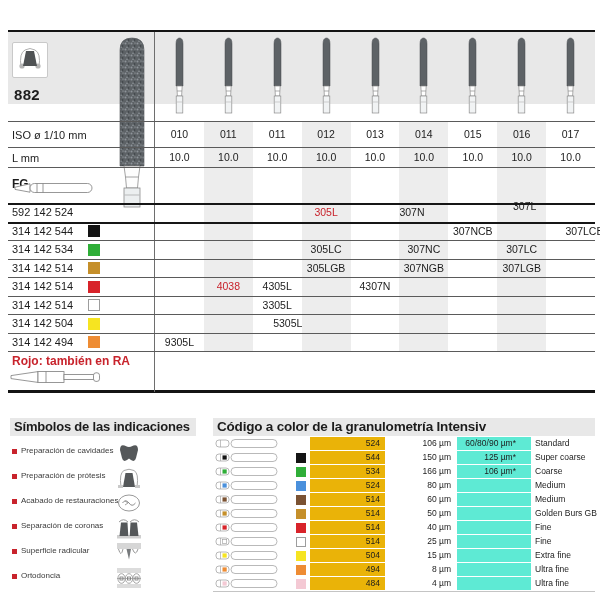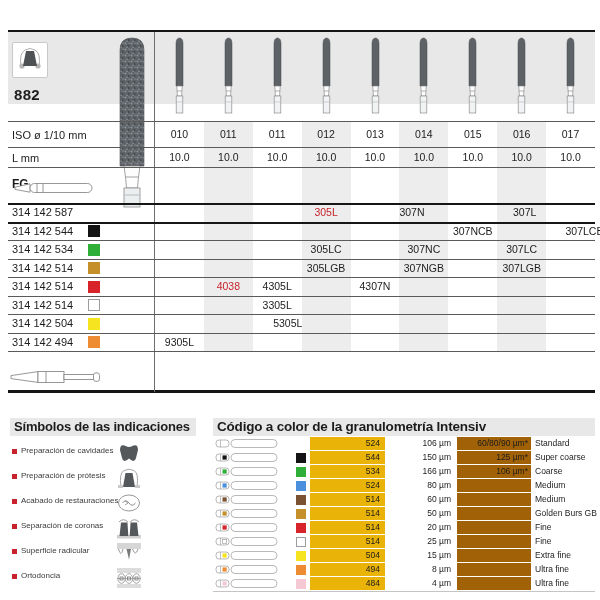--- a/index.html
+++ b/index.html
@@ -28,21 +28,21 @@
   #symbols-title{left:10px;width:186px;}
   #grit-title{left:213px;width:382px;font-size:13.5px;}
   .sym-item{position:absolute;left:10px;width:186px;height:24px;}
   .sym-bullet{position:absolute;left:2px;top:8px;width:5px;height:5px;background:#c8232c;}
   .sym-label{position:absolute;left:11px;top:5px;font-size:8px;color:#3a3a3a;white-space:nowrap;}
   .sym-icon{position:absolute;left:106px;top:0;}
   .grit-row{position:absolute;left:213px;width:382px;height:13px;font-size:8.5px;line-height:13px;}
   .grit-cell{position:absolute;top:0;height:13px;box-sizing:border-box;white-space:nowrap;}
   .g-code{left:97px;width:75px;background:#eab308;text-align:right;padding-right:5px;}
   .g-grit{left:174px;width:66px;text-align:right;padding-right:2px;}
-  .g-note{left:244px;width:74px;background:#a16207;text-align:right;padding-right:3px;}
+  .g-note{left:244px;width:74px;background:#5eead4;text-align:right;padding-right:15px;}
   .g-name{left:322px;width:60px;text-align:left;}
   .g-sq{position:absolute;left:83px;top:1.5px;width:10px;height:10px;box-sizing:border-box;}
   .g-bur{position:absolute;left:2px;top:1px;}
   #grit-bottom-line{position:absolute;left:213px;top:591px;width:382px;height:1px;background:#c4c4c4;}
 </style>
 </head>
 <body>
 
 <div id="top-table">
   <div id="header-band"></div>
@@ -178,24 +178,24 @@
       <div class="cellval" style="left: 538.12px; width: 48.89px; top: 96px;">017</div>
       <div class="cellval" style="left: 147px; width: 48.89px; top: 119px;">10.0</div>
       <div class="cellval" style="left: 195.89px; width: 48.89px; top: 119px;">10.0</div>
       <div class="cellval" style="left: 244.78px; width: 48.89px; top: 119px;">10.0</div>
       <div class="cellval" style="left: 293.67px; width: 48.89px; top: 119px;">10.0</div>
       <div class="cellval" style="left: 342.56px; width: 48.89px; top: 119px;">10.0</div>
       <div class="cellval" style="left: 391.45px; width: 48.89px; top: 119px;">10.0</div>
       <div class="cellval" style="left: 440.34px; width: 48.89px; top: 119px;">10.0</div>
       <div class="cellval" style="left: 489.23px; width: 48.89px; top: 119px;">10.0</div>
       <div class="cellval" style="left: 538.12px; width: 48.89px; top: 119px;">10.0</div>
-      <div class="rowlabel" style="top: 174px;">314 142 587</div>
+      <div class="rowlabel" style="top: 174px;">592 142 524</div>
       <div class="cellval red" style="left: 293.67px; width: 48.89px; top: 174px;">305L</div>
       <div class="cellval" style="left: 391.45px; width: 25px; top: 174px;">307N</div>
-      <div class="cellval" style="left: 489.23px; width: 55px; top: 174px;">307L</div>
+      <div class="cellval" style="left: 489.23px; width: 55px; top: 168px;">307L</div>
       <div class="rowlabel" style="top: 192.5px;">314 142 544</div>
       <div class="colorsq" style="top: 193px; background: rgb(20, 20, 20);"></div>
       <div class="cellval" style="left: 440.34px; width: 48.89px; top: 192.5px;">307NCB</div>
       <div class="cellval" style="left: 552px; width: 48.89px; top: 192.5px;">307LCB</div>
       <div class="rowlabel" style="top: 211px;">314 142 534</div>
       <div class="colorsq" style="top: 211.5px; background: rgb(47, 174, 56);"></div>
       <div class="cellval" style="left: 293.67px; width: 48.89px; top: 211px;">305LC</div>
       <div class="cellval" style="left: 391.45px; width: 48.89px; top: 211px;">307NC</div>
       <div class="cellval" style="left: 489.23px; width: 48.89px; top: 211px;">307LC</div>
       <div class="rowlabel" style="top: 229.5px;">314 142 514</div>
@@ -211,20 +211,21 @@
       <div class="rowlabel" style="top: 266.5px;">314 142 514</div>
       <div class="colorsq" style="top: 267px; background: rgb(255, 255, 255); border: 1px solid rgb(157, 157, 157);"></div>
       <div class="cellval" style="left: 244.78px; width: 48.89px; top: 266.5px;">3305L</div>
       <div class="rowlabel" style="top: 285px;">314 142 504</div>
       <div class="colorsq" style="top: 285.5px; background: rgb(246, 228, 33);"></div>
       <div class="cellval" style="left: 244.78px; width: 70px; top: 285px;">5305L</div>
       <div class="rowlabel" style="top: 303.5px;">314 142 494</div>
       <div class="colorsq" style="top: 304px; background: rgb(238, 140, 51);"></div>
       <div class="cellval" style="left: 147px; width: 48.89px; top: 303.5px;">9305L</div>
     </div>
+  <div id="footer-note">Rojo: también en RA</div>
   <div id="ra-outline"><svg width="95" height="20" viewBox="0 0 95 20">
     <polygon points="3,7.6 30,3.6 30,14.4 3,10.6" fill="#fff" stroke="#7d7d7d" stroke-width="0.8"></polygon>
     <rect x="30" y="3.6" width="26" height="10.8" fill="#fff" stroke="#7d7d7d" stroke-width="0.8"></rect>
     <line x1="38" y1="3.6" x2="38" y2="14.4" stroke="#7d7d7d" stroke-width="0.8"></line>
     <rect x="56" y="6.6" width="30" height="5" fill="#fff" stroke="#7d7d7d" stroke-width="0.8"></rect>
     <rect x="85.5" y="4.8" width="6" height="8.6" rx="2.5" fill="#fff" stroke="#7d7d7d" stroke-width="0.8"></rect>
       </svg></div>
 </div>
 
 <div id="symbols-title" class="panel-title">Símbolos de las indicaciones</div>
@@ -373,21 +374,21 @@
     </div>
     <div class="grit-row" style="top: 521px;">
       <span class="g-bur"><svg width="64" height="11" viewBox="0 0 64 11">
     <rect x="1" y="2" width="13" height="7" rx="3" fill="#fff" stroke="#9b9b9b" stroke-width="0.7"></rect>
     <line x1="5.5" y1="2" x2="5.5" y2="9" stroke="#9b9b9b" stroke-width="0.6"></line>
     <rect x="16" y="1.5" width="46" height="8" rx="4" fill="#fff" stroke="#9b9b9b" stroke-width="0.7"></rect>
     <rect x="7.5" y="3.4" width="4.2" height="4.2" fill="#d8232a"></rect>
         </svg></span>
       <span class="g-sq" style="background:#d8232a;"></span>
       <span class="grit-cell g-code">514</span>
-      <span class="grit-cell g-grit">20 µm</span>
+      <span class="grit-cell g-grit">40 µm</span>
       <span class="grit-cell g-note"></span>
       <span class="grit-cell g-name">Fine</span>
     </div>
     <div class="grit-row" style="top: 535px;">
       <span class="g-bur"><svg width="64" height="11" viewBox="0 0 64 11">
     <rect x="1" y="2" width="13" height="7" rx="3" fill="#fff" stroke="#9b9b9b" stroke-width="0.7"></rect>
     <line x1="5.5" y1="2" x2="5.5" y2="9" stroke="#9b9b9b" stroke-width="0.6"></line>
     <rect x="16" y="1.5" width="46" height="8" rx="4" fill="#fff" stroke="#9b9b9b" stroke-width="0.7"></rect>
     <rect x="7.5" y="3.4" width="4.2" height="4.2" fill="#fff" stroke="#999" stroke-width="0.6"></rect>
         </svg></span>

